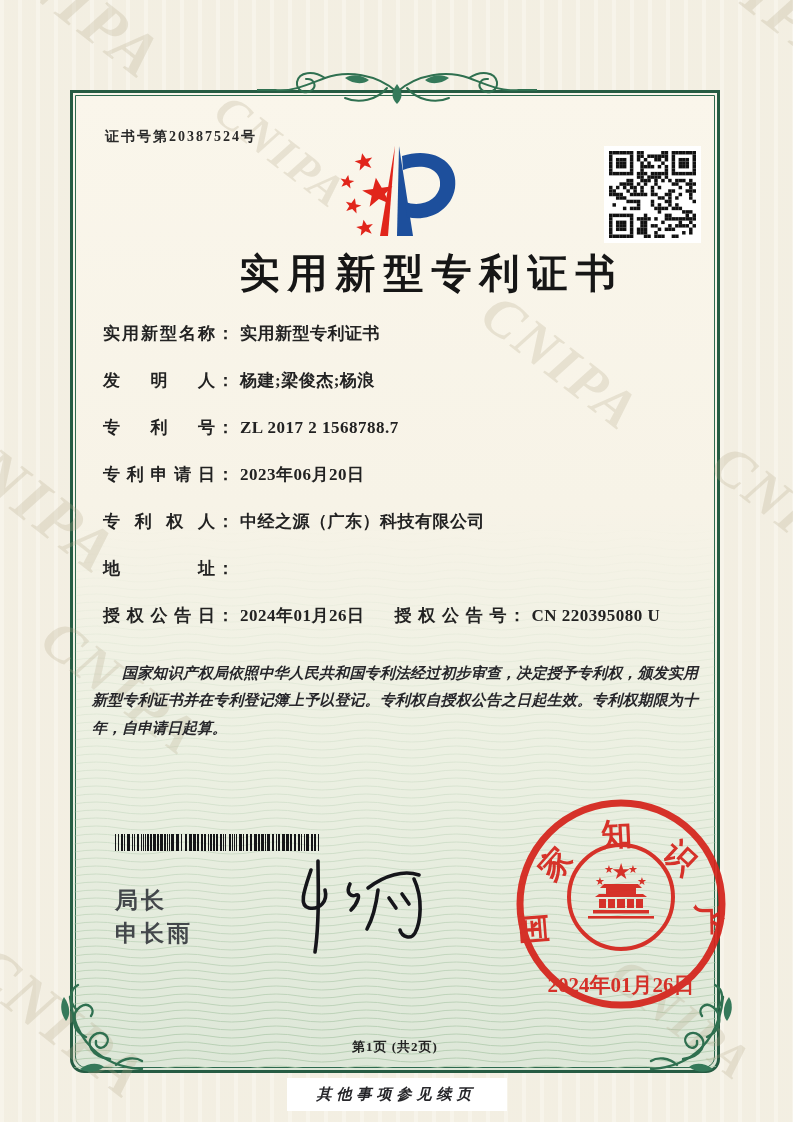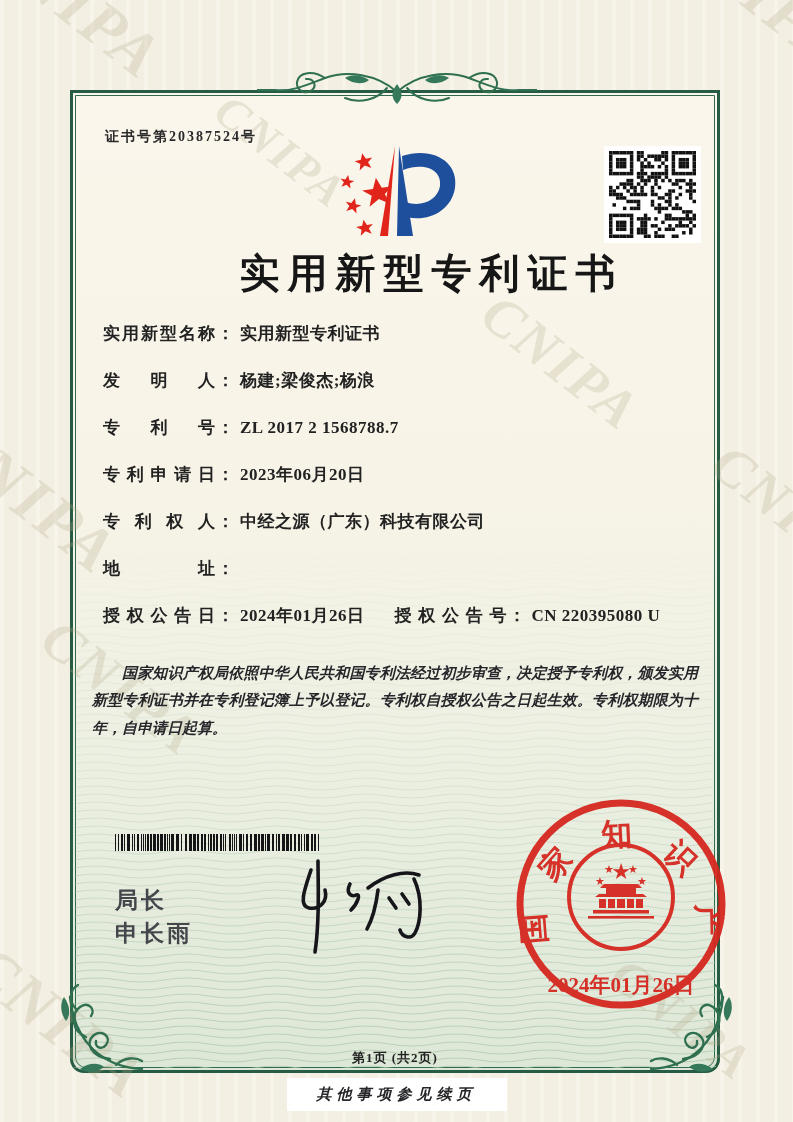--- a/index.html
+++ b/index.html
@@ -61,21 +61,21 @@
   .paras p { text-indent:2em; margin-bottom:4px; }
   .barcode { position:absolute; left:115px; top:834px; width:206px; height:17px; }
   .signer {
     position:absolute; left:115px; top:884px; font-family:"Liberation Sans","DejaVu Sans",sans-serif;
     font-weight:bold; font-size:23px; color:#43474b; letter-spacing:3px; line-height:33px;
   }
   .signature { position:absolute; left:265px; top:856px; }
   .seal { position:absolute; z-index:6; left:506px; top:793px; }
   .page-num {
     position:absolute; left:70px; width:650px; top:1038px; text-align:center;
-    font-size:13px; font-weight:bold; color:#222; letter-spacing:1px;margin-top:11px;
+    font-size:13px; font-weight:bold; color:#222; letter-spacing:1px;
   }
   .cont-box {
     position:absolute; z-index:5; left:50%; transform:translateX(-50%); top:1078px;
     background:#ffffff; padding:7px 30px; font-size:15px; font-weight:600; font-style:italic;
     color:#26262a; letter-spacing:5px; white-space:nowrap;
   }
 </style>
 </head>
 <body>
 

